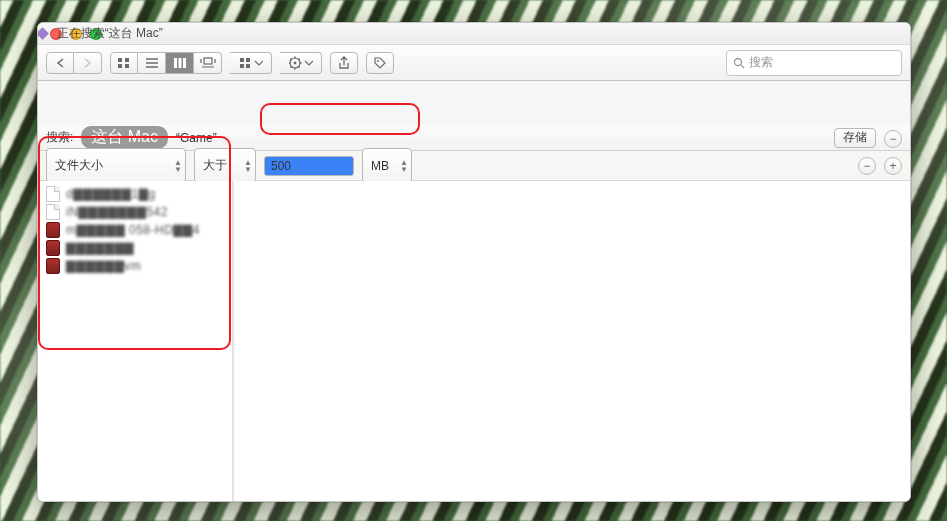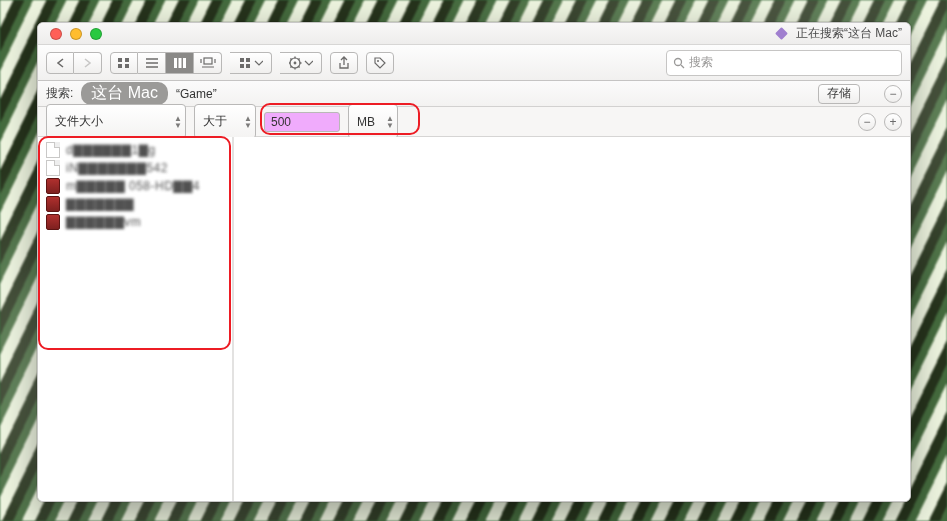--- a/index.html
+++ b/index.html
@@ -17,58 +17,58 @@
       background: #f6f6f6; border: 1px solid #c8c7c7; border-radius: 6px;
       box-shadow: 0 12px 36px rgba(0,0,0,.35), 0 0 0 1px rgba(0,0,0,.1);
       display: flex; flex-direction: column; overflow: hidden; }
 
     
     .titlebar { height: 22px; background: linear-gradient(#f8f7f7,#eeedec);
       border-bottom: 1px solid #d7d6d5; position: relative; display:flex; align-items:center; }
     .traffic { display: flex; gap: 8px; padding-left: 12px; }
     .dot { width: 12px; height: 12px; border-radius: 50%; border: .5px solid rgba(0,0,0,.2); }
     .dot.red{background:#ff5f57}.dot.yellow{background:#ffbd2e}.dot.green{background:#28c940}
-    .title { position:absolute; left:0; right:8px; text-align:right; font-size:13px; color:#4a4a4a; pointer-events:none; }
+    .title { position:absolute; left:0; right:8px; text-align:left; font-size:13px; color:#4a4a4a; pointer-events:none; }
     .title .diamond { display:inline-block; width:9px; height:9px; background:#a07fcf; transform:rotate(45deg); margin-right:6px; vertical-align:middle; border-radius:1px; }
 
     
     .toolbar { height: 36px; background: linear-gradient(#fdfdfd,#f1f0ef);
       border-bottom: 1px solid #c5c4c3; display:flex; align-items:center; padding: 0 8px; gap:8px; }
     .tb-group { display:flex; }
     .tb-btn, .tb-seg { height:22px; background:linear-gradient(#fff,#f0efee);
       border:1px solid #b9b8b7; display:flex; align-items:center; justify-content:center;
       color:#6c6b6a; min-width:28px; padding:0 4px; }
     .tb-group .tb-btn:first-child, .tb-group .tb-seg:first-child { border-radius:4px 0 0 4px; }
     .tb-group .tb-btn:last-child,  .tb-group .tb-seg:last-child  { border-radius:0 4px 4px 0; border-left:none; }
     .tb-group .tb-btn + .tb-btn, .tb-group .tb-seg + .tb-seg { border-left:none; }
     .tb-btn.solo { border-radius:4px; }
     .tb-seg.active { background:#8a8987; color:#fff; }
-    .searchbox { margin-left:auto; width:236px; height:22px; border:1px solid #c6c5c4;
+    .searchbox { margin-left:auto; width:176px; height:22px; border:1px solid #c6c5c4;
       border-radius:4px; background:#fff; display:flex; align-items:center; padding:12px 6px; color:#9a9998; }
     .searchbox svg{margin-right:4px}
 
     
     .scopebar { height:26px; background:linear-gradient(#fbfbfb,#f3f2f1); border-bottom:1px solid #d2d1d0;
-      display:flex; align-items:center; padding:0 8px; gap:8px; }
+      display:flex; align-items:center; padding:0 8px; gap:8px;margin-top:44px; }
     .scope-label{color:#444}
     .pill{ padding:1px 10px; border-radius:10px; background:#9b9a98; color:#fff; font-size:16px; }
     .scope-context{ color:#333; font-weight:400; }
-    .scope-right{ margin-left:auto; display:flex; align-items:center; gap:24px; }
+    .scope-right{ margin-left:auto; display:flex; align-items:flex-end; gap:8px; }
     .btn-rect{ height:20px; padding:0 8px; border:1px solid #b9b8b7; border-radius:4px;
       background:linear-gradient(#fff,#efeeed); color:#3b3b3b; display:flex; align-items:center; }
     .circle-btn{ width:18px; height:18px; border:1px solid #b9b8b7; border-radius:50%;
       background:linear-gradient(#fff,#efeeed); display:flex; align-items:center; justify-content:center; font-size:12px; color:#6a6a6a; line-height:1;}
 
     
     .criteria { height:30px; background:#f7f6f5; border-bottom:1px solid #d6d5d4;
       display:flex; align-items:center; padding:0 8px; gap:8px; }
     .combo{ position:relative; height:35px; border:1px solid #b9b8b7; border-radius:4px;
       background:linear-gradient(#fff,#f4f3f2); display:flex; align-items:center; padding:0 16px 0 8px; color:#333; }
     .combo .updown{ position:absolute; right:3px; font-size:8px; color:#7b7a79; line-height:7px; text-align:center; }
-    .num-input{ height:20px; width:76px; border:1px solid #b9b8b7; border-radius:3px; background:#f0abfc; padding:4px 6px; color:#333; }
+    .num-input{ height:20px; width:90px; border:1px solid #b9b8b7; border-radius:3px; background:#3b82f6; padding:4px 6px; color:#333; }
     .criteria-right{ margin-left:auto; display:flex; gap:8px; }
 
     
     .redbox{ position:absolute; border:2.5px solid #ed1c24; border-radius:10px; pointer-events:none; }
     .redbox.files{ left:0px; top:113px; width:193px; height:214px; }
     .redbox.size { left:222px; top:80px;  width:160px; height:32px;  }
 
     
     .content { flex:1; display:flex; background:#fff; position:relative; }
     .col-left{ width:195px; border-right:1px solid #e3e2e1; padding-top:4px; overflow:hidden; }

